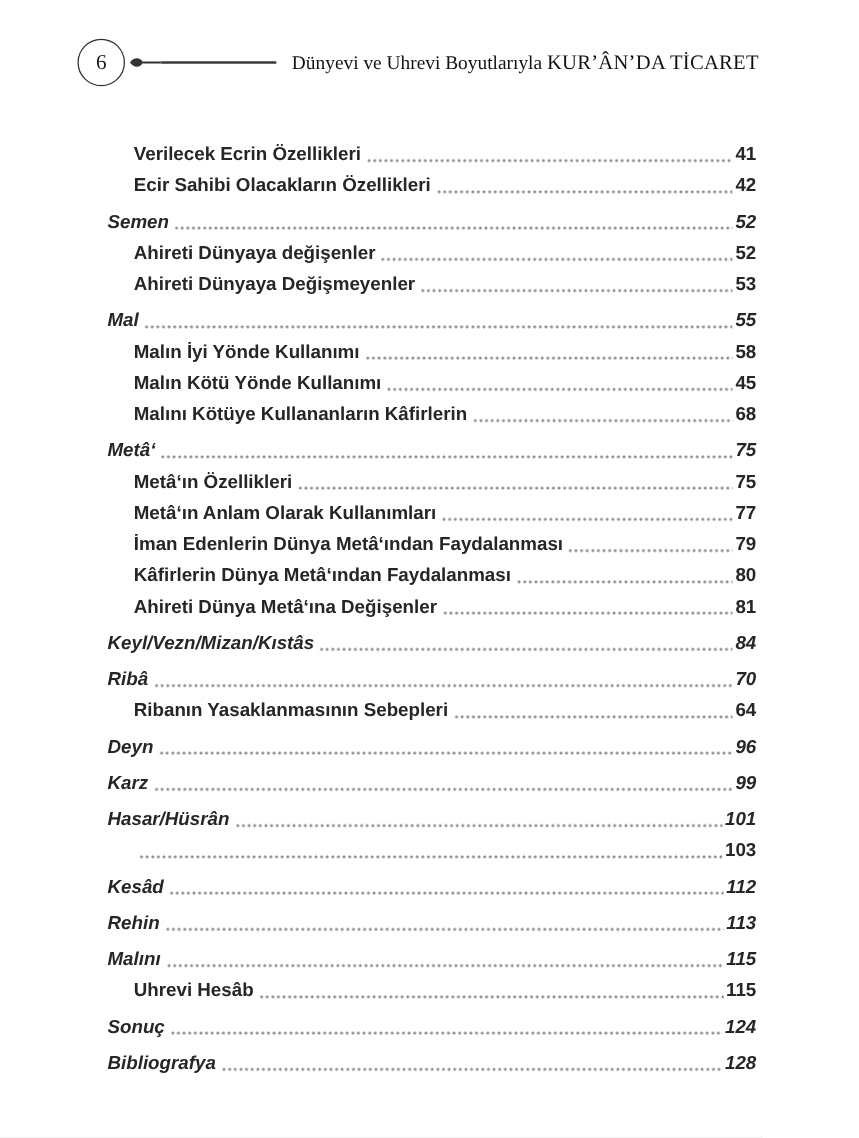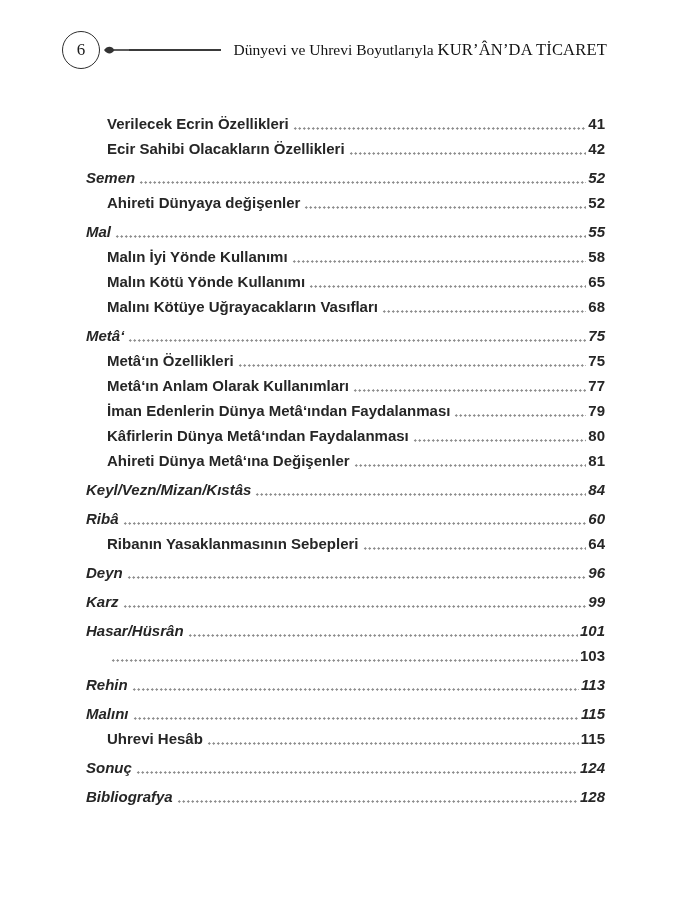--- a/index.html
+++ b/index.html
@@ -126,37 +126,42 @@
       <div class="row l1">
     <span class="label">Semen</span>
     <span class="dots"></span>
     <span class="page-num">52</span>
   </div>
       <div class="row l2">
     <span class="label">Ahireti Dünyaya değişenler</span>
     <span class="dots"></span>
     <span class="page-num">52</span>
   </div>
+      <div class="row l2">
+    <span class="label">Ahireti Dünyaya Değişmeyenler</span>
+    <span class="dots"></span>
+    <span class="page-num">53</span>
+  </div>
       <div class="row l1">
     <span class="label">Mal</span>
     <span class="dots"></span>
     <span class="page-num">55</span>
   </div>
       <div class="row l2">
     <span class="label">Malın İyi Yönde Kullanımı</span>
     <span class="dots"></span>
     <span class="page-num">58</span>
   </div>
       <div class="row l2">
     <span class="label">Malın Kötü Yönde Kullanımı</span>
     <span class="dots"></span>
-    <span class="page-num">65</span>
-  </div>
-      <div class="row l2">
-    <span class="label">Malını Kötüye Uğrayacakların Vasıfları</span>
+    <span class="page-num">45</span>
+  </div>
+      <div class="row l2">
+    <span class="label">Malını Kötüye Kullananların Kâfirlerin</span>
     <span class="dots"></span>
     <span class="page-num">68</span>
   </div>
       <div class="row l1">
     <span class="label">Metâ‘</span>
     <span class="dots"></span>
     <span class="page-num">75</span>
   </div>
       <div class="row l2">
     <span class="label">Metâ‘ın Özellikleri</span>
@@ -184,21 +189,21 @@
     <span class="page-num">81</span>
   </div>
       <div class="row l1">
     <span class="label">Keyl/Vezn/Mizan/Kıstâs</span>
     <span class="dots"></span>
     <span class="page-num">84</span>
   </div>
       <div class="row l1">
     <span class="label">Ribâ</span>
     <span class="dots"></span>
-    <span class="page-num">60</span>
+    <span class="page-num">70</span>
   </div>
       <div class="row l2">
     <span class="label">Ribanın Yasaklanmasının Sebepleri</span>
     <span class="dots"></span>
     <span class="page-num">64</span>
   </div>
       <div class="row l1">
     <span class="label">Deyn</span>
     <span class="dots"></span>
     <span class="page-num">96</span>
@@ -211,20 +216,25 @@
       <div class="row l1">
     <span class="label">Hasar/Hüsrân</span>
     <span class="dots"></span>
     <span class="page-num">101</span>
   </div>
       <div class="row l2">
     <span class="dots"></span>
     <span class="page-num">103</span>
   </div>
       <div class="row l1">
+    <span class="label">Kesâd</span>
+    <span class="dots"></span>
+    <span class="page-num">112</span>
+  </div>
+      <div class="row l1">
     <span class="label">Rehin</span>
     <span class="dots"></span>
     <span class="page-num">113</span>
   </div>
       <div class="row l1">
     <span class="label">Malını</span>
     <span class="dots"></span>
     <span class="page-num">115</span>
   </div>
       <div class="row l2">

